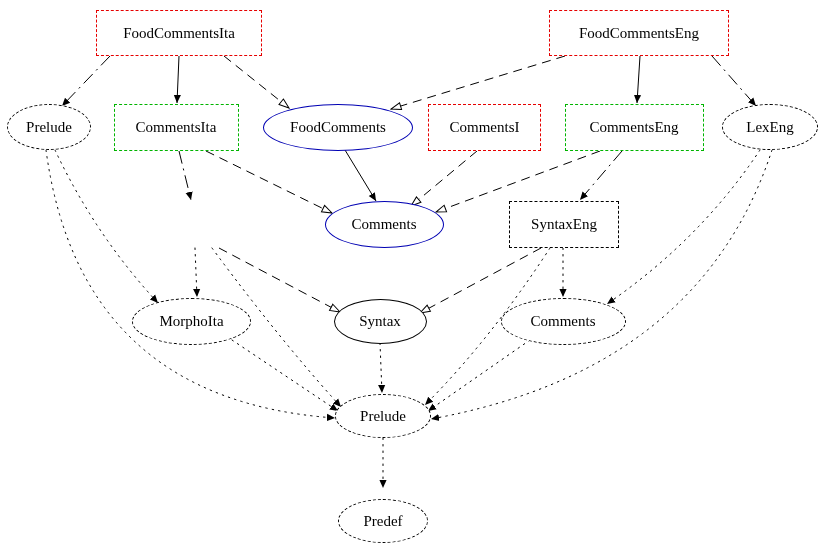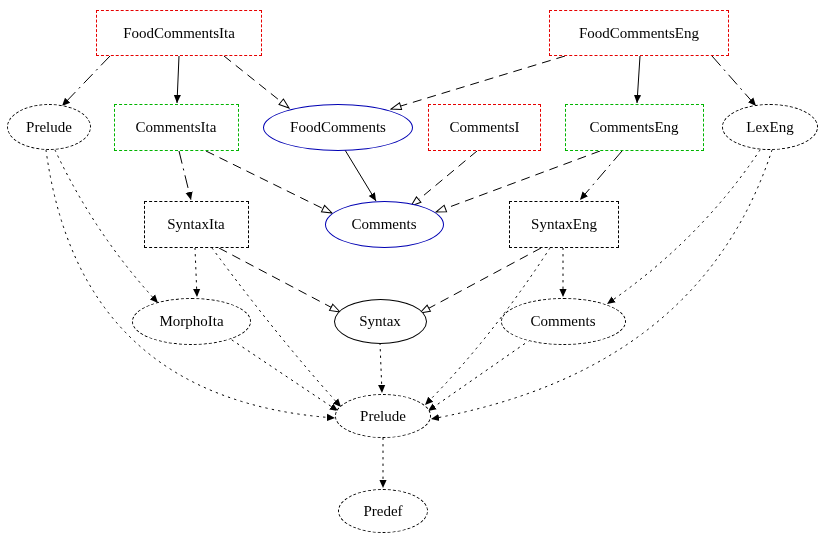--- a/index.html
+++ b/index.html
@@ -85,37 +85,34 @@
     </div>
     <div class="node rect" style="left: 428px; top: 103.5px; width: 113px; height: 47px; border-color: rgb(230, 0, 0); border-style: dashed;">
       <span>CommentsI</span>
     </div>
     <div class="node rect" style="left: 564.5px; top: 103.5px; width: 139px; height: 47px; border-color: rgb(0, 180, 0); border-style: dashed;">
       <span>CommentsEng</span>
     </div>
     <div class="node ellipse" style="left: 722px; top: 104px; width: 96px; height: 46px; border-color: rgb(0, 0, 0); border-style: dashed;">
       <span>LexEng</span>
     </div>
-    <div class="node rect" style="left: 143.5px; top: 200.5px; width: 105px; height: 47px; border-color: rgb(0, 0, 0); border-style: dashed;">
-      <span>SyntaxIta</span>
-    </div>
     <div class="node ellipse" style="left: 324.5px; top: 200.5px; width: 119px; height: 47px; border-color: rgb(0, 0, 179); border-style: solid; text-align: center;">
       <span>Comments</span>
     </div>
     <div class="node rect" style="left: 509px; top: 200.5px; width: 110px; height: 47px; border-color: rgb(0, 0, 0); border-style: dashed;">
       <span>SyntaxEng</span>
     </div>
     <div class="node ellipse" style="left: 132px; top: 297.5px; width: 119px; height: 47px; border-color: rgb(0, 0, 0); border-style: dashed; align-items: center;">
       <span>MorphoIta</span>
     </div>
     <div class="node ellipse" style="left: 333.5px; top: 298.5px; width: 93px; height: 45px; border-color: rgb(0, 0, 0); border-style: solid;">
       <span>Syntax</span>
     </div>
     <div class="node ellipse" style="left: 500.5px; top: 297.5px; width: 125px; height: 47px; border-color: rgb(0, 0, 0); border-style: dashed;">
       <span>Comments</span>
     </div>
     <div class="node ellipse" style="left: 335px; top: 394px; width: 96px; height: 44px; border-color: rgb(0, 0, 0); border-style: dashed;">
       <span>Prelude</span>
     </div>
-    <div class="node ellipse" style="left: 338px; top: 489px; width: 90px; height: 44px; border-color: rgb(0, 0, 0); border-style: dashed;">
+    <div class="node ellipse" style="left: 338px; top: 499px; width: 90px; height: 44px; border-color: rgb(0, 0, 0); border-style: dashed;">
       <span>Predef</span>
     </div>
   </div>
 
 </body></html>

